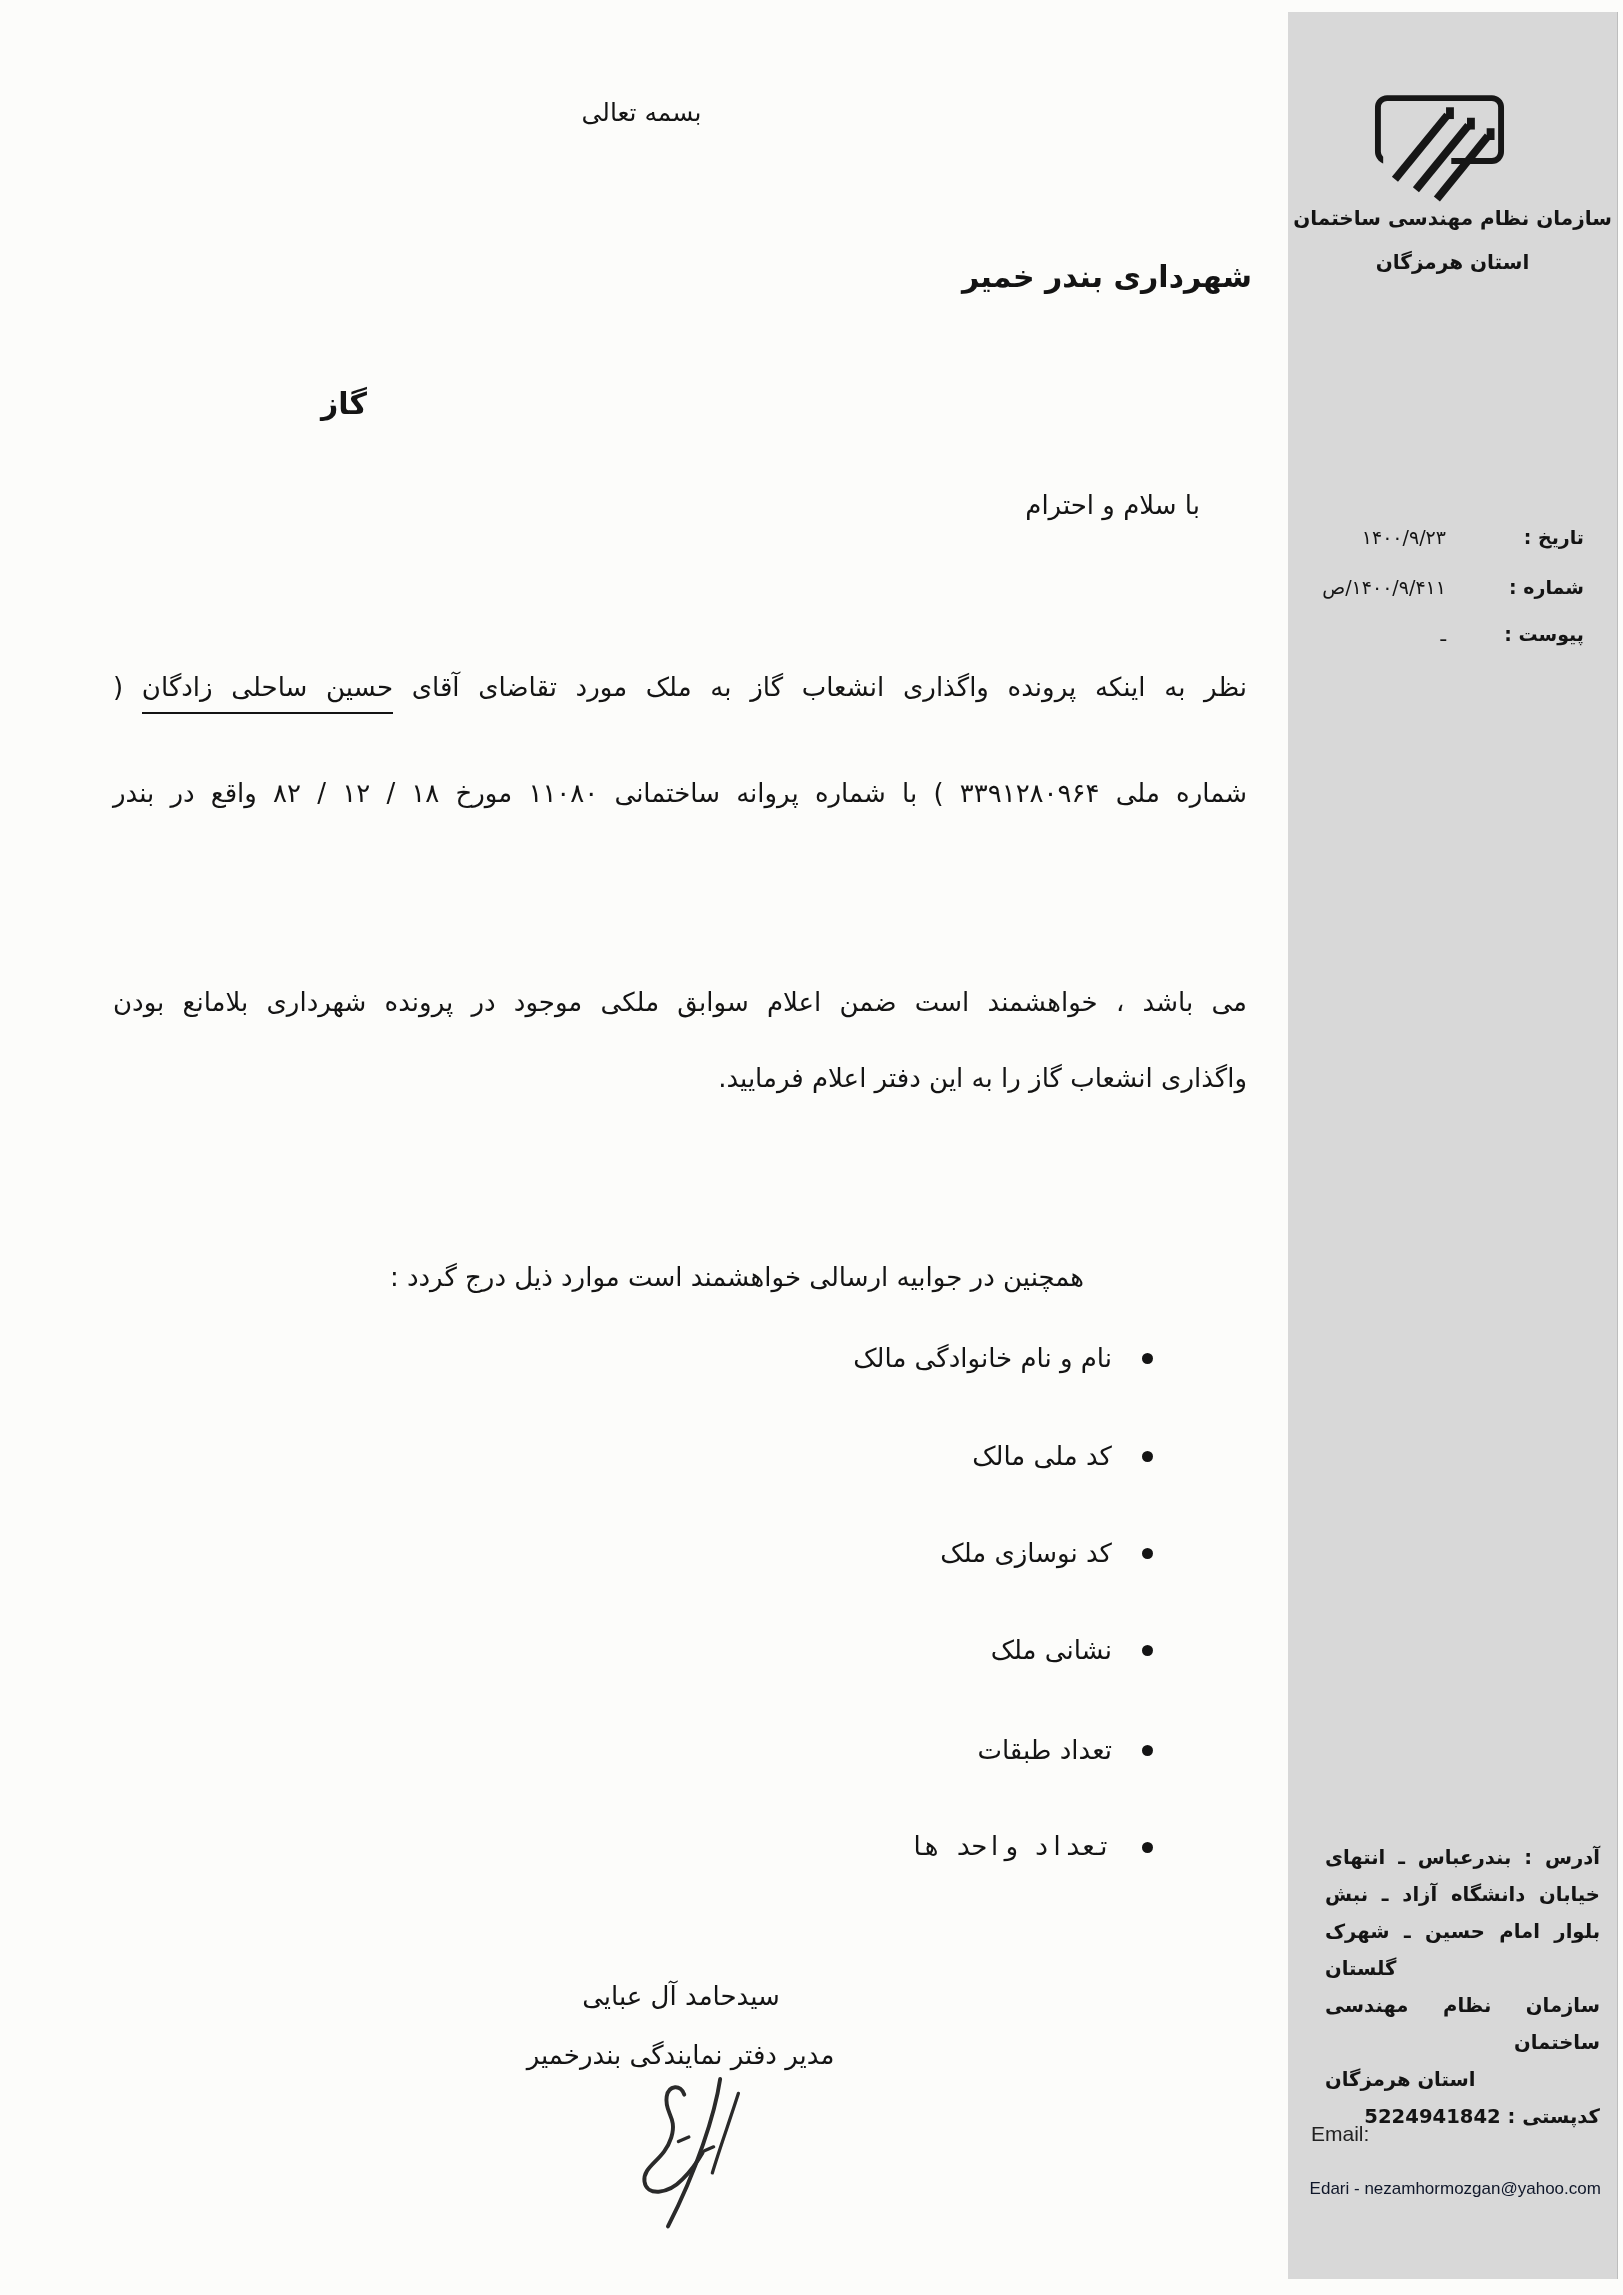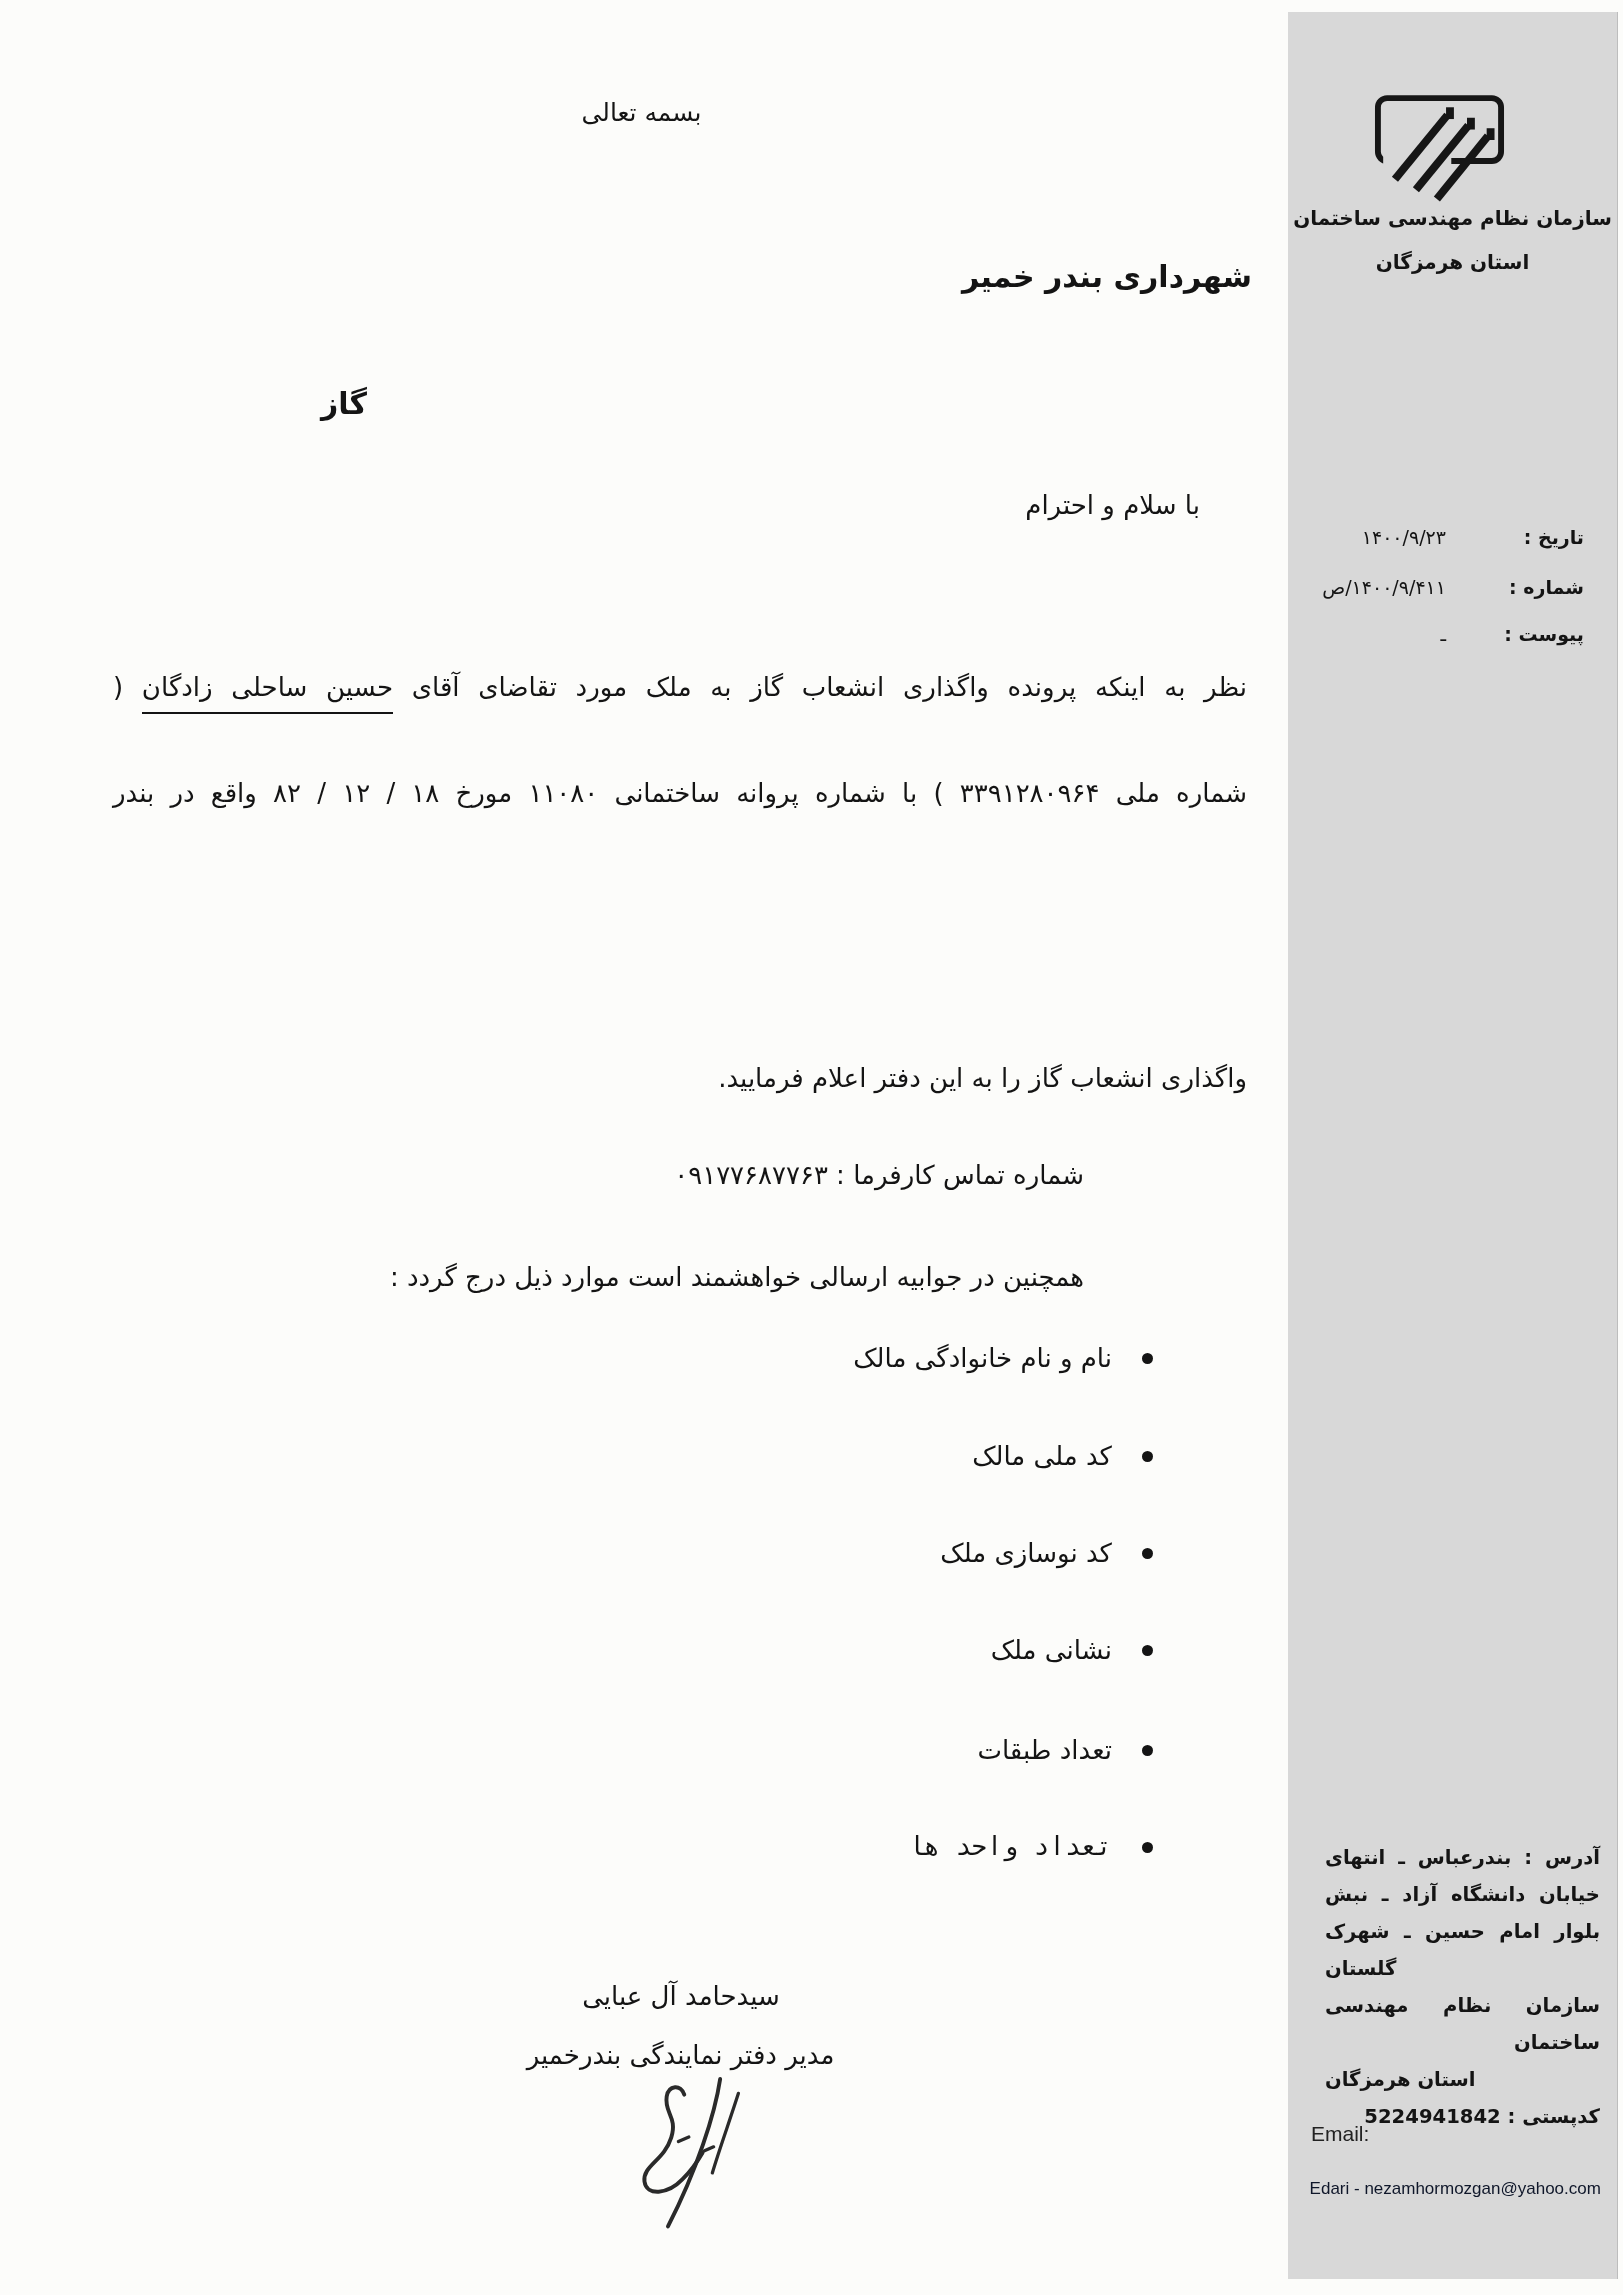--- a/index.html
+++ b/index.html
@@ -49,23 +49,23 @@
   <div class="abs fa bismillah" style="left:576px;top:98px;width:131px;text-align:center;">بسمه تعالی</div>
 
   <div class="abs fa hdr" style="left:113px;top:259px;width:1139px;text-align:right;">شهرداری بندر خمیر</div>
   <div class="abs fa hdr" style="left:105px;top:386px;width:262px;text-align:right;">گاز</div>
 
   <div class="abs fa salutation" style="right:423px;top:490px;">با سلام و احترام</div>
 
   <div class="abs fa body-line just" style="left:113px;top:672px;width:1134px;"><span>نظر به اینکه پرونده واگذاری انشعاب گاز به ملک مورد تقاضای آقای </span><span class="underlined">حسین ساحلی زادگان</span><span> ‎(</span></div>
 
   <div class="abs fa body-line just" style="left:113px;top:778px;width:1134px;">شماره ملی ۳۳۹۱۲۸۰۹۶۴ ‎) با شماره پروانه ساختمانی ۱۱۰۸۰ مورخ ۱۸ / ۱۲ / ۸۲  واقع در بندر</div>
+  <div class="abs fa body-line just" style="left:113px;top:987px;width:1134px;">می باشد ، خواهشمند است ضمن اعلام سوابق ملکی موجود در پرونده شهرداری بلامانع بودن</div>
   <div class="abs fa body-line" style="left:113px;top:1063px;width:1134px;text-align:right;">واگذاری انشعاب گاز را به این دفتر اعلام فرمایید.</div>
 
-  <div class="abs fa body-line" style="left:113px;top:1160px;width:971px;text-align:right;">شماره تماس کارفرما : ۰۹۱۷۷۶۸۷۷۶۳</div>
 
   <div class="abs fa body-line" style="left:113px;top:1262px;width:971px;text-align:right;">همچنین در جوابیه ارسالی خواهشمند است موارد ذیل درج گردد :</div>
 
   <div class="abs bullet-row" style="right:470px;top:1343px;">
     <span class="bullet-dot"></span>
     <span class="fa bullet-label">نام و نام خانوادگی مالک</span>
   </div>
   <div class="abs bullet-row" style="right:470px;top:1441px;">
     <span class="bullet-dot"></span>
     <span class="fa bullet-label">کد ملی مالک</span>

